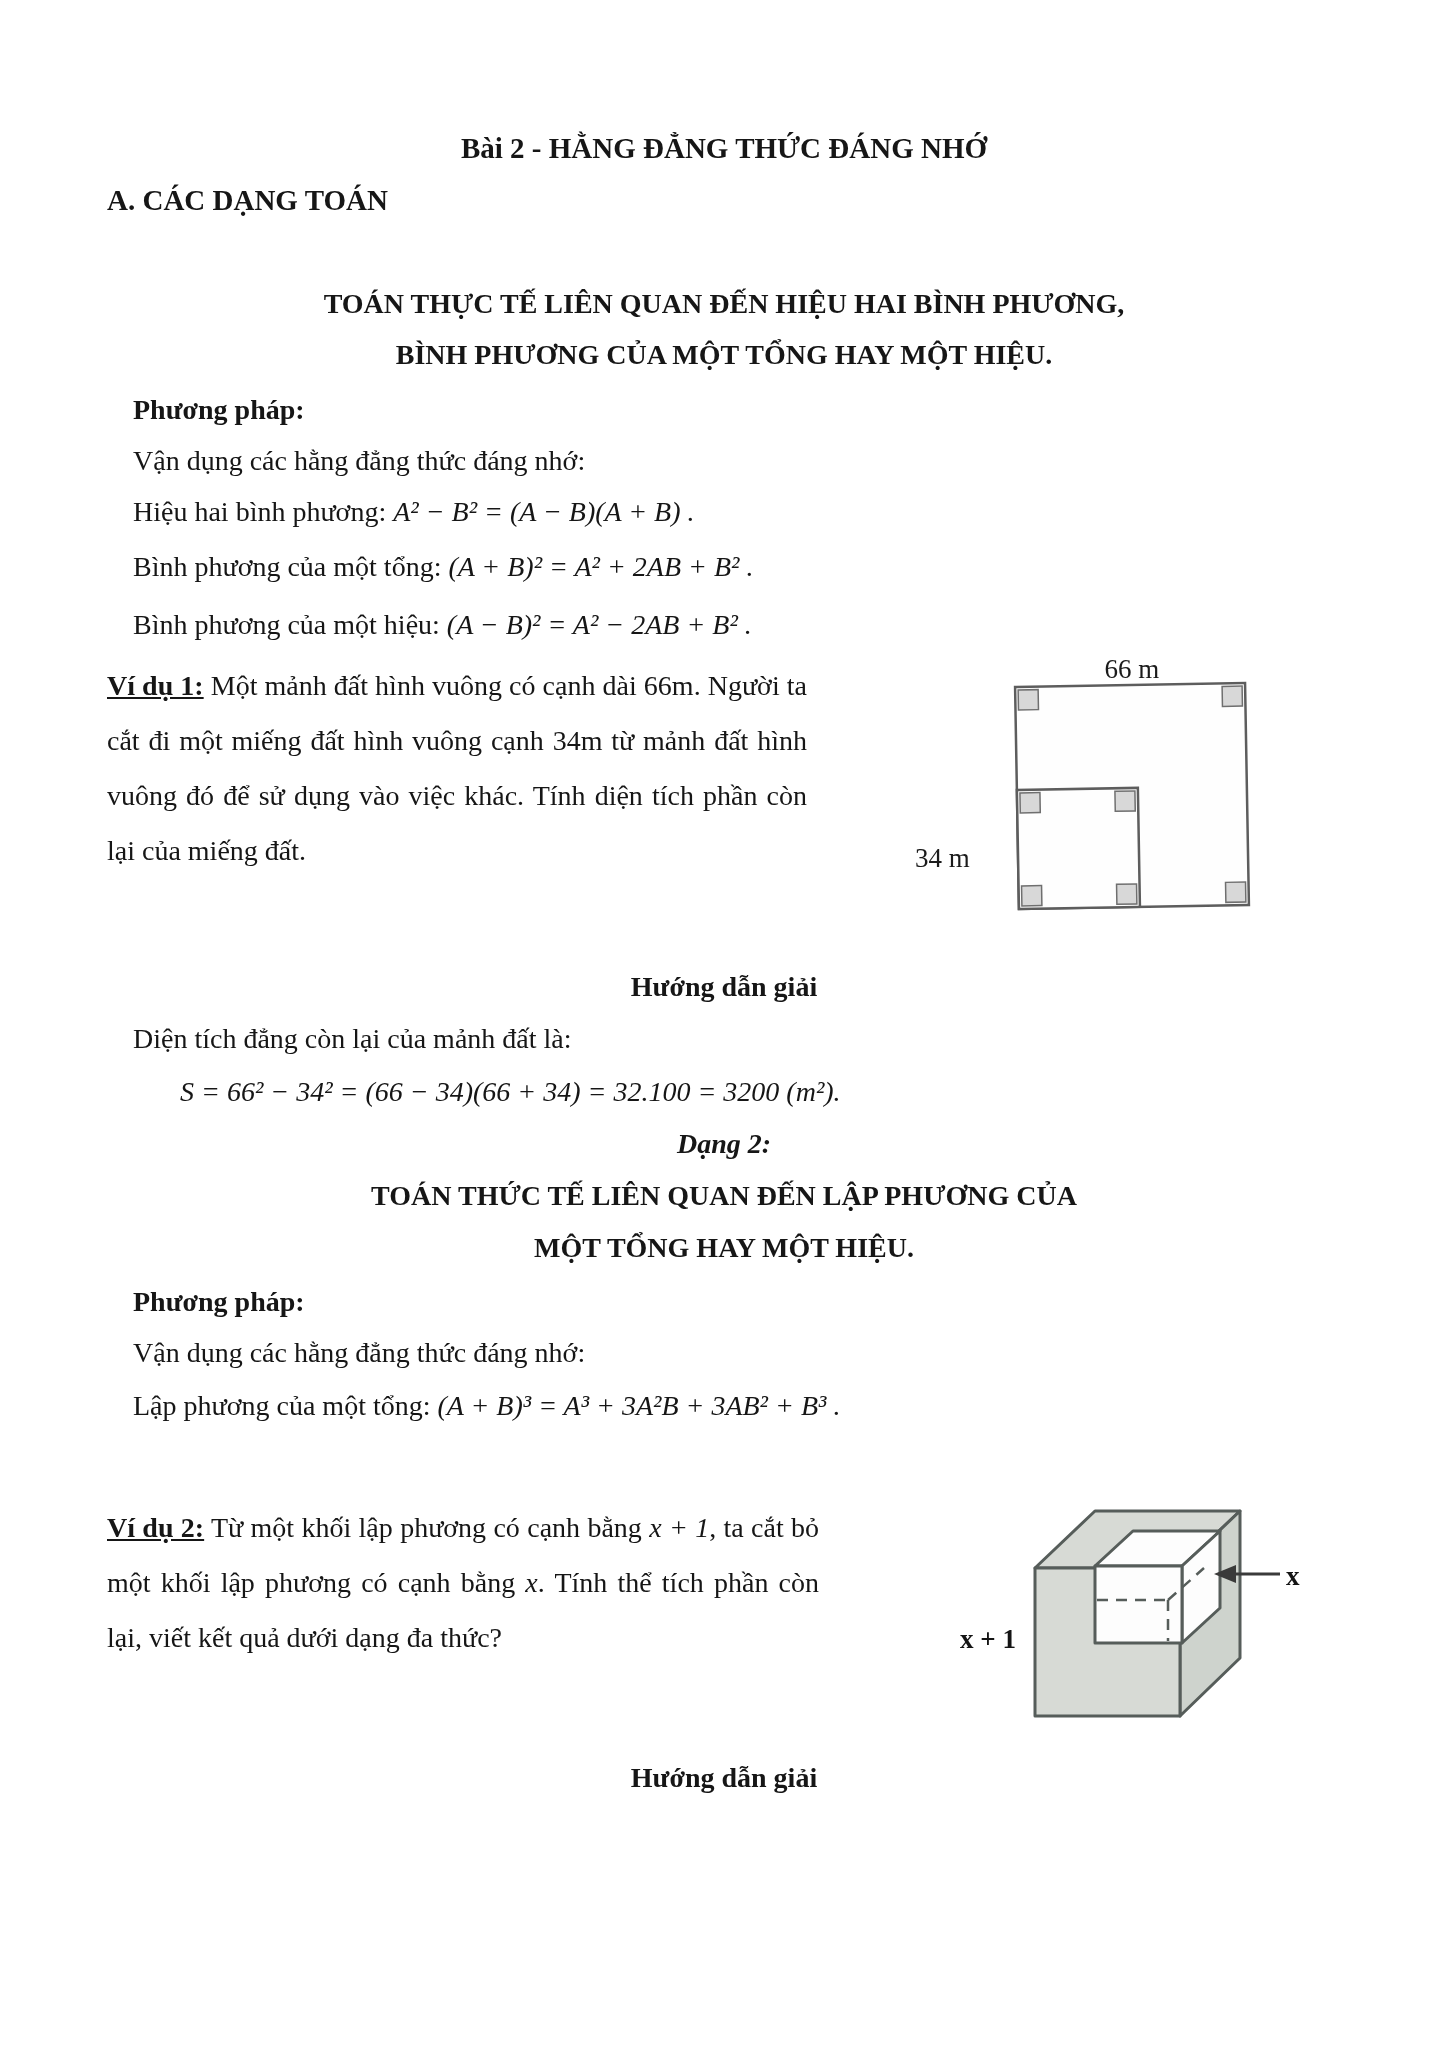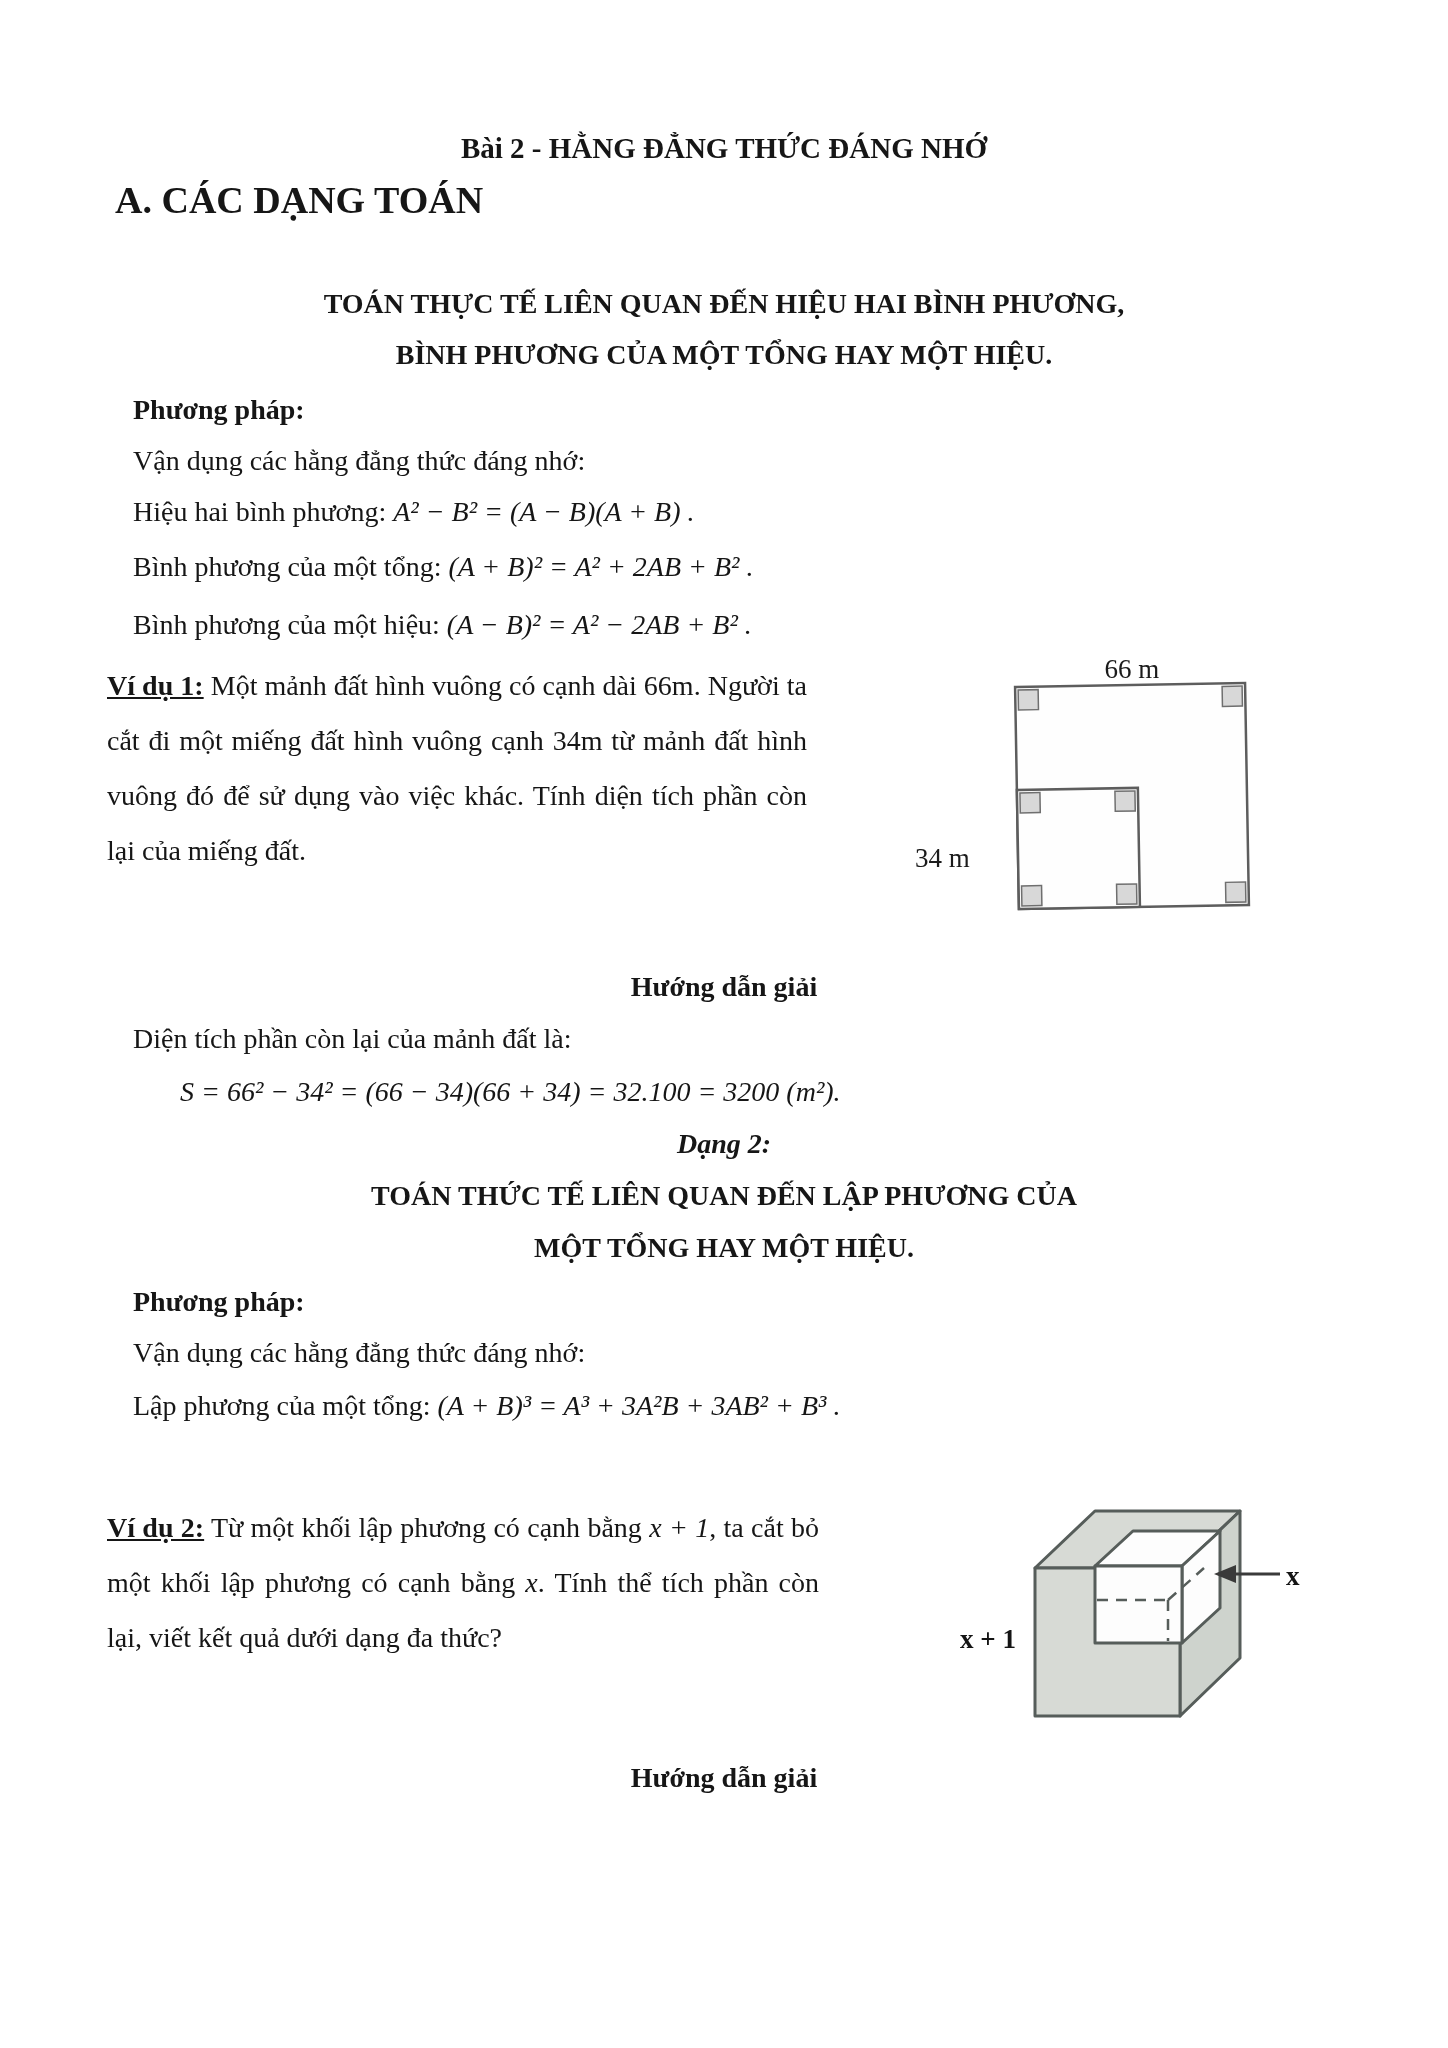--- a/index.html
+++ b/index.html
@@ -25,21 +25,21 @@
   .fig-label-plain{font-family:"Liberation Serif","DejaVu Serif",serif;font-size:27px;fill:#1b1b1b;}
   .fig-label-bold{font-family:"Liberation Serif","DejaVu Serif",serif;font-size:27px;font-weight:bold;fill:#141414;}
 </style>
 </head>
 <body>
 
 <div class="page">
 
   <div class="abs centered line b" style="top:128px;font-size:29px;">Bài 2 - HẰNG ĐẲNG THỨC ĐÁNG NHỚ</div>
 
-  <div class="abs line b" style="top:180px;left:115px;font-size:38px;">A. CÁC DẠNG TOÁN</div>
+  <div class="abs line b" style="top:180px;left:107px;font-size:29px;">A. CÁC DẠNG TOÁN</div>
 
   <div class="abs centered line b" style="top:335px;">BÌNH PHƯƠNG CỦA MỘT TỔNG HAY MỘT HIỆU.</div>
   <div class="abs centered line b" style="top:284px;">TOÁN THỰC TẾ LIÊN QUAN ĐẾN HIỆU HAI BÌNH PHƯƠNG,</div>
 
   <div class="abs line b" style="top:390px;left:133px;">Phương pháp:</div>
   <div class="abs line" style="top:441px;left:133px;">Vận dụng các hằng đẳng thức đáng nhớ:</div>
 
   <div class="abs line" style="top:492px;left:133px;">
     <span>Hiệu hai bình phương:</span>
     <span class="math">A² − B² = (A − B)(A + B) .</span>
@@ -69,21 +69,21 @@
         <rect x="329" y="239" width="20" height="20"></rect>
         <rect x="125" y="146" width="20" height="20"></rect>
         <rect x="220" y="146" width="20" height="20"></rect>
         <rect x="125" y="239" width="20" height="20"></rect>
         <rect x="220" y="239" width="20" height="20"></rect>
       </g>
     </g>
   </svg>
 
   <div class="abs centered line b" style="top:967px;">Hướng dẫn giải</div>
-  <div class="abs line" style="top:1019px;left:133px;">Diện tích phần còn lại của mảnh đất là:</div>
+  <div class="abs line" style="top:1019px;left:133px;">Diện tích đẳng còn lại của mảnh đất là:</div>
   <div class="abs line math" style="top:1072px;left:140px;margin-left:40px;">S = 66² − 34² = (66 − 34)(66 + 34) = 32.100 = 3200  (m²).</div>
 
   <div class="abs centered line bi" style="top:1124px;">Dạng 2:</div>
   <div class="abs centered line b" style="top:1176px;">TOÁN THỨC TẾ LIÊN QUAN ĐẾN LẬP PHƯƠNG CỦA</div>
   <div class="abs centered line b" style="top:1228px;">MỘT TỔNG HAY MỘT HIỆU.</div>
 
   <div class="abs line b" style="top:1282px;left:133px;">Phương pháp:</div>
   <div class="abs line" style="top:1333px;left:133px;">Vận dụng các hằng đẳng thức đáng nhớ:</div>
 
   <div class="abs line" style="top:1386px;left:133px;">

